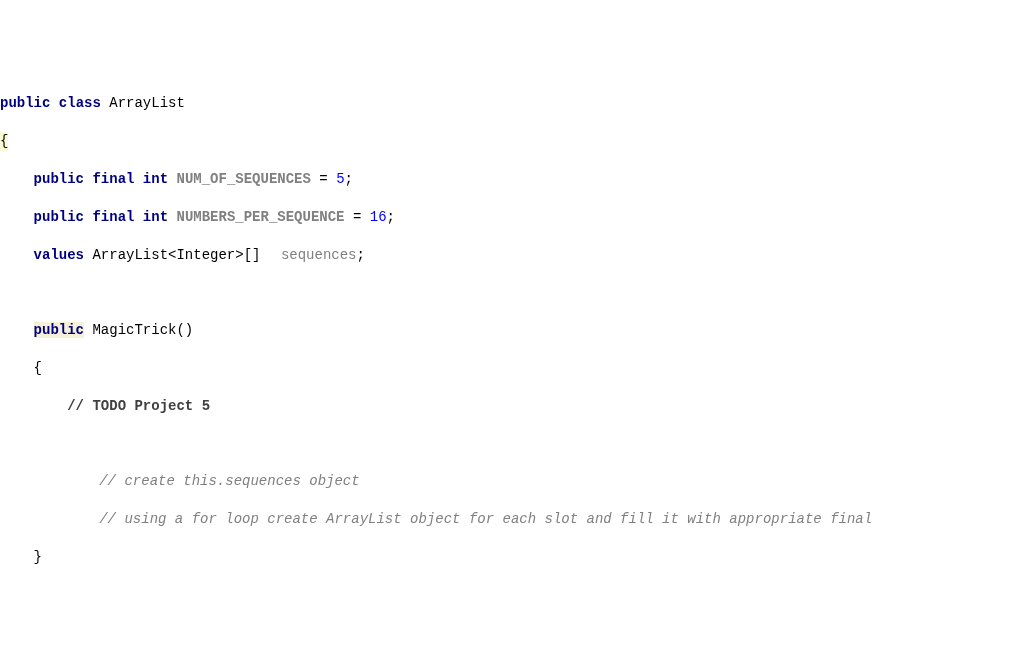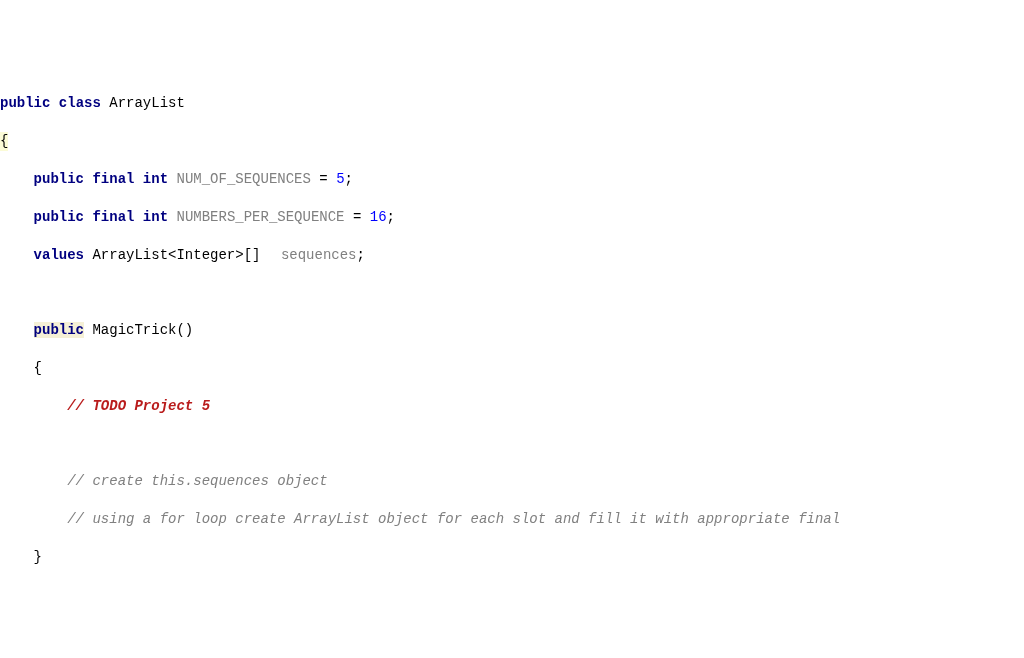--- a/index.html
+++ b/index.html
@@ -14,25 +14,25 @@
     width: 1024px;
   }
   .code-container {
     padding: 0;
   }
   .line {
     min-height: 18px;
   }
   .kw { color: #000080; font-weight: bold; }
   .kw-hl { color: #000080; font-weight: bold; background: #f5f0d6; }
-  .const-name { color: #808080; font-weight: normal; }
+  .const-name { color: #808080; font-weight: bold; }
   .param-name { color: #808080; margin-left: 12px; }
   .num { color: #0000ff; }
-  .comment { color: #808080; font-style: italic; }
-  .todo-comment { color: #b91c1c; font-style: italic; font-weight: bold; }
+  .comment { color: #808080; font-style: italic; margin-left: 32px; }
+  .todo-comment { color: #404040; font-weight: bold; }
   .caret-line { background: #fbfbd6; display: inline-block; }
 </style>
 </head>
 <body>
 
 
 
 <div class="code-container">
 <div class="line"><span class="kw">public</span> <span class="kw">class</span> <span>ArrayList</span></div>
 <div class="line"><span class="caret-line">{</span></div>

